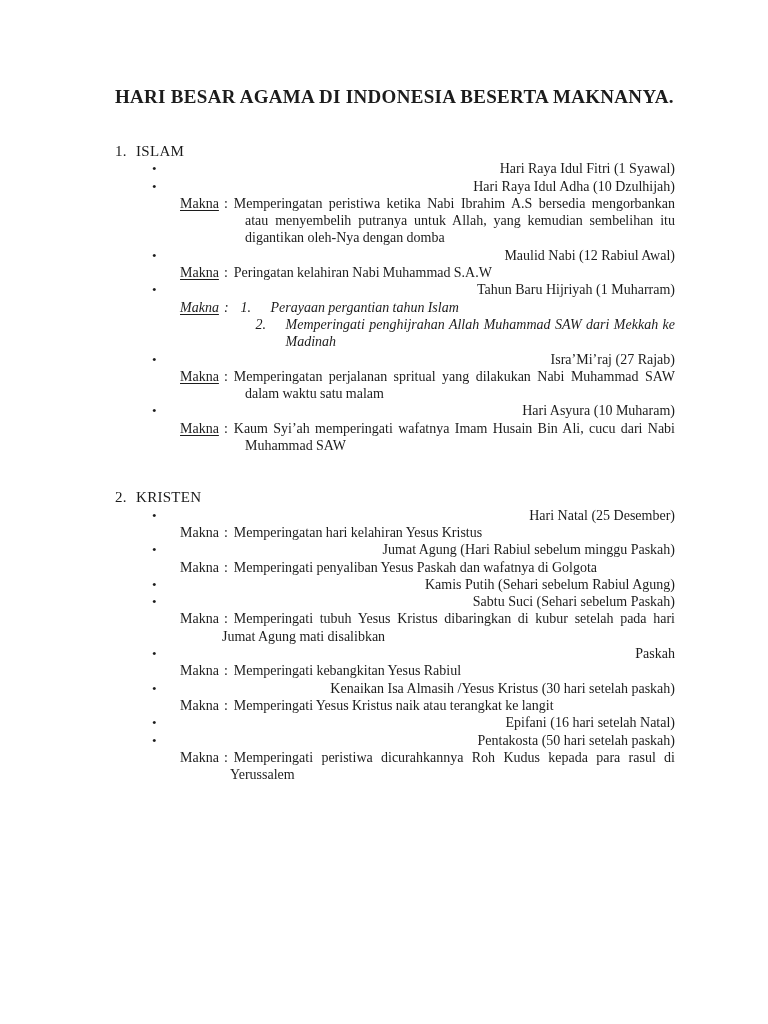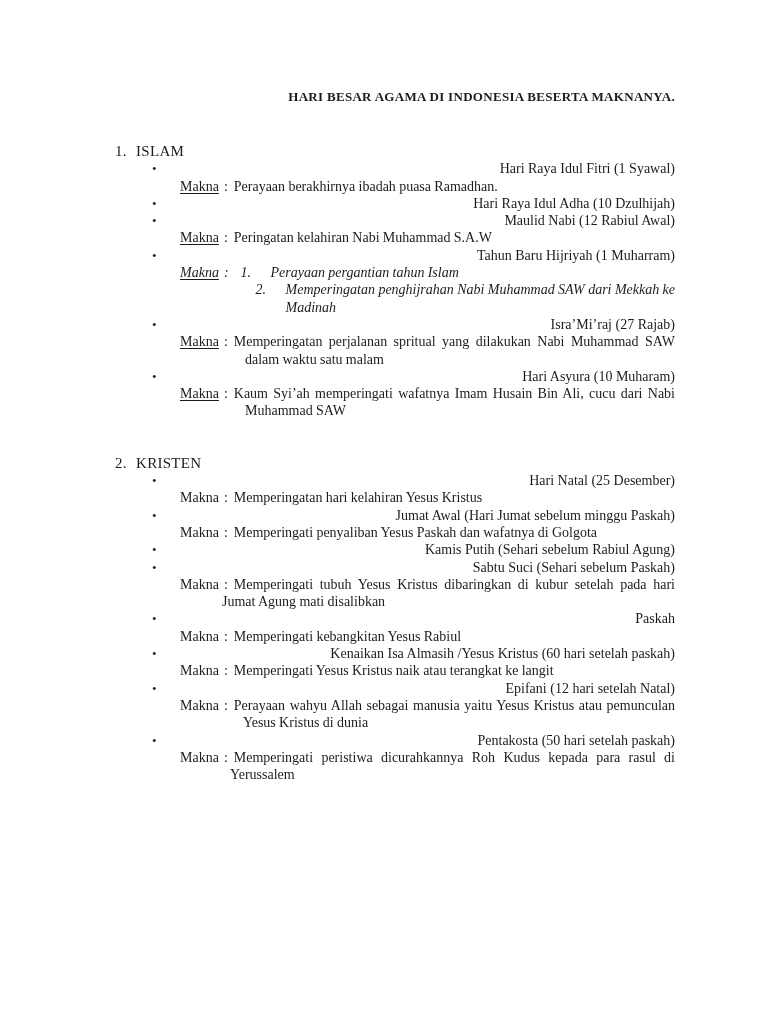--- a/index.html
+++ b/index.html
@@ -9,22 +9,22 @@
     background:#ffffff;
     box-sizing:border-box;
     padding:86px 93px 0 115px;
     font-family:"Liberation Serif","DejaVu Serif",serif;
     font-size:14px;line-height:17.3px;
     color:#1c1c1c;
     overflow:hidden;
   }
   .doc-title{
     font-weight:bold;
-    font-size:13px;line-height:22px;
-    text-align:right;
+    font-size:19px;line-height:22px;
+    text-align:left;
     letter-spacing:.3px;
     white-space:nowrap;
   }
   .section{margin-top:35px;}
   .sec-head{display:flex;font-size:15px;letter-spacing:.3px;}
   .sec-num{width:21px;flex:none;}
   .items{margin-left:37px;}
   .title-line{display:flex;}
   .bullet{width:28px;flex:none;font-size:13px;}
   .it{flex:1;text-align:right;}
@@ -60,28 +60,28 @@
       <span class="sec-num">1.</span>
       <span class="sec-name">ISLAM</span>
     </div>
     <div class="items">
 
       <div class="item">
         <div class="title-line">
           <span class="bullet">•</span>
           <span class="it">Hari Raya Idul Fitri (1 Syawal)</span>
         </div>
-        <div class="makna"><span class="mk">Makna</span><span class="mk-sep">:</span><span>Perayaan berakhirnya ibadah puasa Ramadhan.</span></div>
       </div>
 
       <div class="item">
         <div class="title-line">
           <span class="bullet">•</span>
           <span class="it">Hari Raya Idul Adha (10 Dzulhijah)</span>
         </div>
+        <div class="makna"><span class="mk">Makna</span><span class="mk-sep">:</span><span>Memperingatan peristiwa ketika Nabi Ibrahim A.S bersedia mengorbankan atau menyembelih putranya untuk Allah, yang kemudian sembelihan itu digantikan oleh-Nya dengan domba</span></div>
       </div>
 
       <div class="item">
         <div class="title-line">
           <span class="bullet">•</span>
           <span class="it">Maulid Nabi (12 Rabiul Awal)</span>
         </div>
         <div class="makna"><span class="mk">Makna</span><span class="mk-sep">:</span><span>Peringatan kelahiran Nabi Muhammad S.A.W</span></div>
       </div>
 
@@ -92,21 +92,21 @@
         </div>
         <div class="makna mk-flex">
           <span class="lbl"><span class="mk">Makna</span><span class="mk-sep">:</span></span>
           <span class="sub">
             <span class="sub-row">
               <span class="sub-num">1.</span>
               <span class="sub-text">Perayaan pergantian tahun Islam</span>
             </span>
             <span class="sub-row r2">
               <span class="sub-num">2.</span>
-              <span class="sub-text">Memperingatan penghijrahan Nabi Muhammad SAW dari Mekkah ke Madinah</span>
+              <span class="sub-text">Memperingati penghijrahan Allah Muhammad SAW dari Mekkah ke Madinah</span>
             </span>
           </span>
         </div>
       </div>
 
       <div class="item">
         <div class="title-line">
           <span class="bullet">•</span>
           <span class="it">Isra’Mi’raj (27 Rajab)</span>
         </div>
@@ -135,21 +135,21 @@
         <div class="title-line">
           <span class="bullet">•</span>
           <span class="it">Hari Natal (25 Desember)</span>
         </div>
         <div class="makna"><span class="mk">Makna</span><span class="mk-sep">:</span><span>Memperingatan hari kelahiran Yesus Kristus</span></div>
       </div>
 
       <div class="item">
         <div class="title-line">
           <span class="bullet">•</span>
-          <span class="it">Jumat Awal (Hari Jumat sebelum minggu Paskah)</span>
+          <span class="it">Jumat Agung (Hari Rabiul sebelum minggu Paskah)</span>
         </div>
         <div class="makna"><span class="mk">Makna</span><span class="mk-sep">:</span><span>Memperingati penyaliban Yesus Paskah dan wafatnya di Golgota</span></div>
       </div>
 
       <div class="item">
         <div class="title-line">
           <span class="bullet">•</span>
           <span class="it">Kamis Putih (Sehari sebelum Rabiul Agung)</span>
         </div>
       </div>
@@ -166,31 +166,30 @@
         <div class="title-line">
           <span class="bullet">•</span>
           <span class="it">Paskah</span>
         </div>
         <div class="makna"><span class="mk">Makna</span><span class="mk-sep">:</span><span>Memperingati kebangkitan Yesus Rabiul</span></div>
       </div>
 
       <div class="item">
         <div class="title-line">
           <span class="bullet">•</span>
-          <span class="it">Kenaikan Isa Almasih /Yesus Kristus (60 hari setelah paskah)</span>
+          <span class="it">Kenaikan Isa Almasih /Yesus Kristus (30 hari setelah paskah)</span>
         </div>
         <div class="makna"><span class="mk">Makna</span><span class="mk-sep">:</span><span>Memperingati Yesus Kristus naik atau terangkat ke langit</span></div>
       </div>
 
       <div class="item">
         <div class="title-line">
           <span class="bullet">•</span>
-          <span class="it">Epifani (12 hari setelah Natal)</span>
-        </div>
-        <div class="makna hang-63"><span class="mk">Makna</span><span class="mk-sep">:</span><span>Perayaan wahyu Allah sebagai manusia yaitu Yesus Kristus atau pemunculan Yesus Kristus di dunia</span></div>
+          <span class="it">Epifani (16 hari setelah Natal)</span>
+        </div>
       </div>
 
       <div class="item">
         <div class="title-line">
           <span class="bullet">•</span>
           <span class="it">Pentakosta (50 hari setelah paskah)</span>
         </div>
         <div class="makna hang-50"><span class="mk">Makna</span><span class="mk-sep">:</span><span>Memperingati peristiwa dicurahkannya Roh Kudus kepada para rasul di Yerussalem</span></div>
       </div>
 

